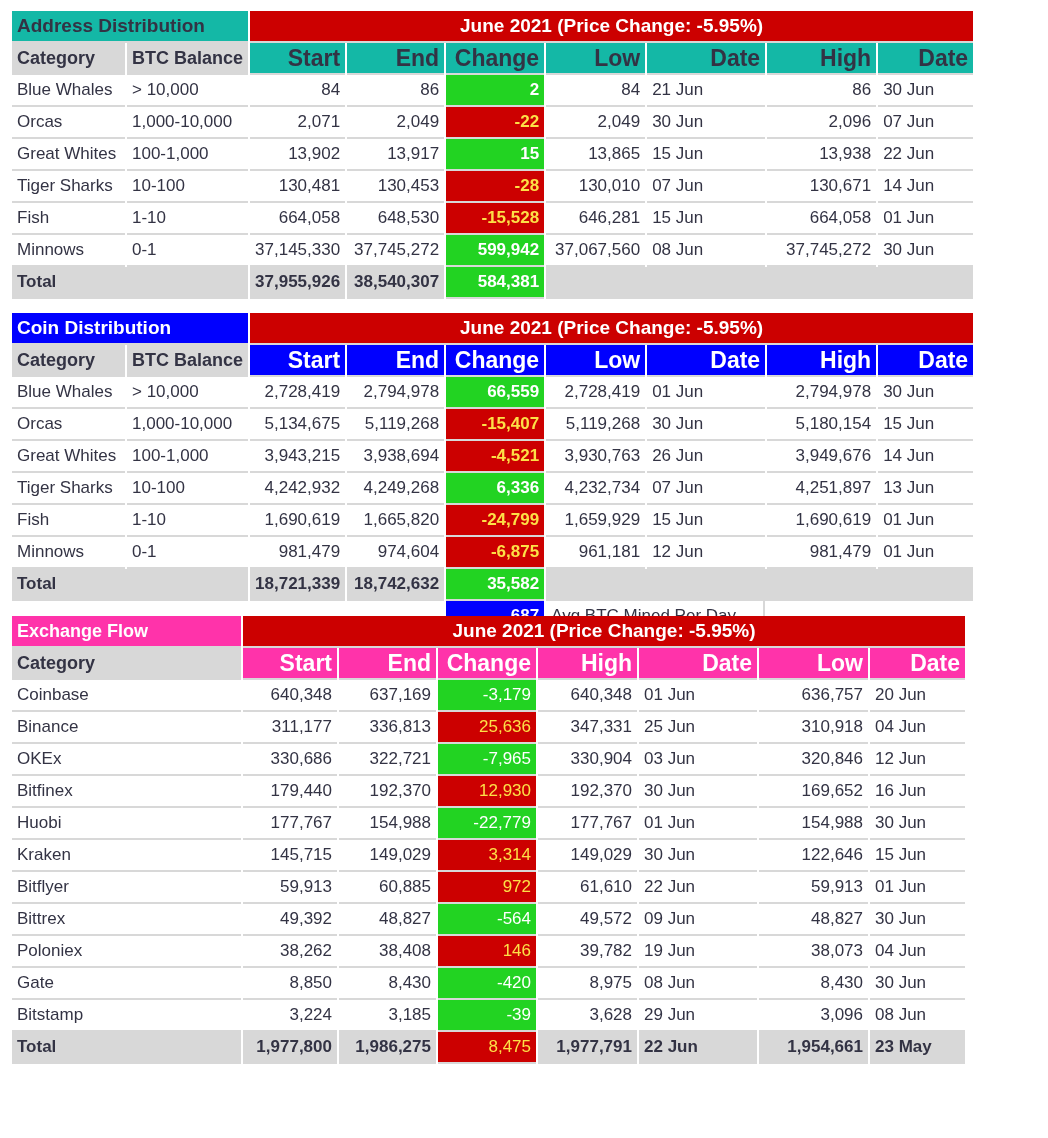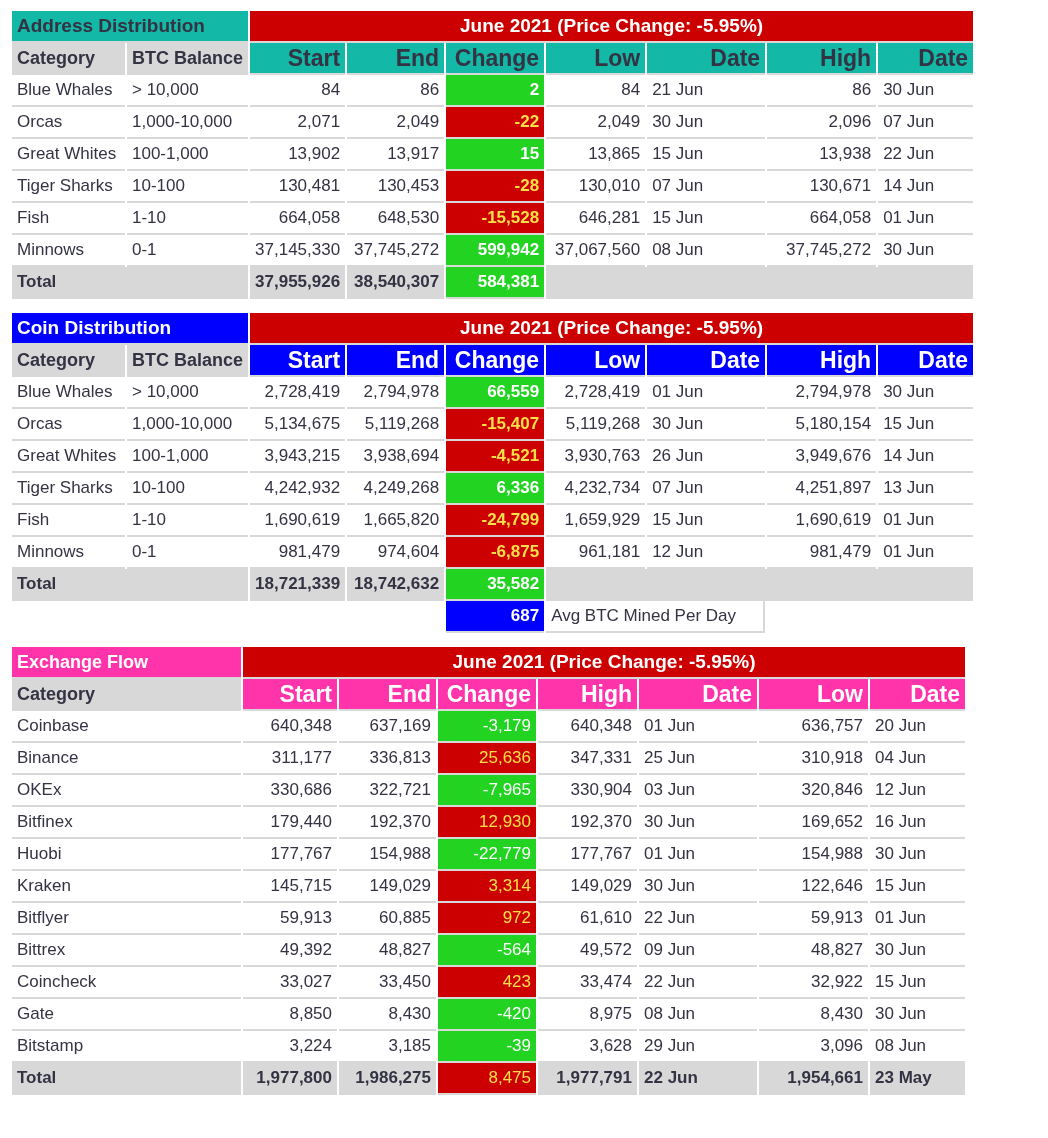--- a/index.html
+++ b/index.html
@@ -241,21 +241,21 @@
   </tr>
   <tr>
     <td colspan="4" class="blank"></td>
     <td class="blue bold num">687</td>
     <td colspan="2" class="white" style="border-right:2px solid #d8d8d8;">Avg BTC Mined Per Day</td>
     <td colspan="2" class="blank"></td>
   </tr>
 </tbody>
   </table>
 
-<table class="grid" id="t-exchange" style="top:647px;">
+<table class="grid" id="t-exchange" style="top:616px;">
   <colgroup>
       <col class="c0">
       <col class="c1">
       <col class="c2">
       <col class="c3">
       <col class="c4">
       <col class="c5">
       <col class="c6">
       <col class="c7">
       <col class="c8">
@@ -351,28 +351,28 @@
         <td class="white" colspan="2">Bittrex</td>
         <td class="white num">49,392</td>
         <td class="white num">48,827</td>
         <td class="green num">-564</td>
         <td class="white num">49,572</td>
         <td class="white ctr">09 Jun</td>
         <td class="white num">48,827</td>
         <td class="white ctr">30 Jun</td>
       </tr>
       <tr>
-        <td class="white" colspan="2">Coincheck</td>
-        <td class="white num">33,027</td>
-        <td class="white num">33,450</td>
-        <td class="red num">423</td>
-        <td class="white num">33,474</td>
-        <td class="white ctr">22 Jun</td>
-        <td class="white num">32,922</td>
-        <td class="white ctr">15 Jun</td>
+        <td class="white" colspan="2">Poloniex</td>
+        <td class="white num">38,262</td>
+        <td class="white num">38,408</td>
+        <td class="red num">146</td>
+        <td class="white num">39,782</td>
+        <td class="white ctr">19 Jun</td>
+        <td class="white num">38,073</td>
+        <td class="white ctr">04 Jun</td>
       </tr>
       <tr>
         <td class="white" colspan="2">Gate</td>
         <td class="white num">8,850</td>
         <td class="white num">8,430</td>
         <td class="green num">-420</td>
         <td class="white num">8,975</td>
         <td class="white ctr">08 Jun</td>
         <td class="white num">8,430</td>
         <td class="white ctr">30 Jun</td>

